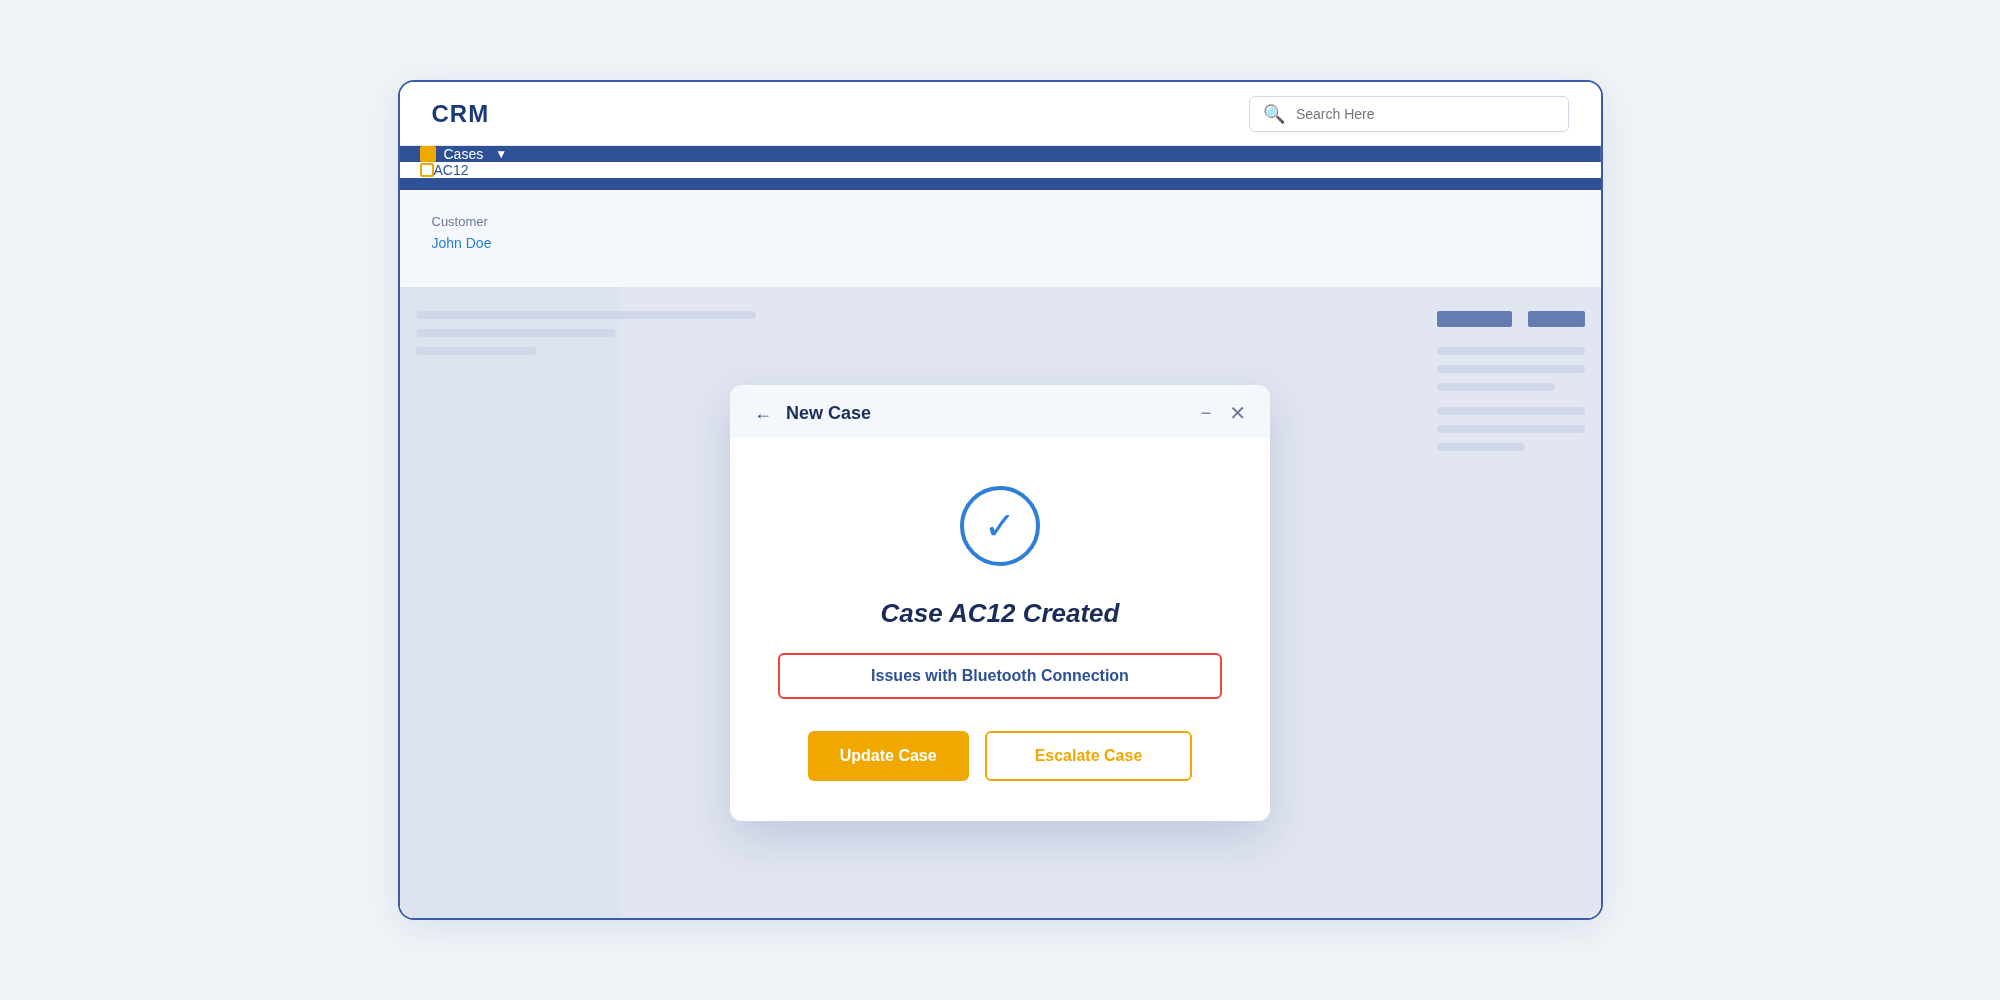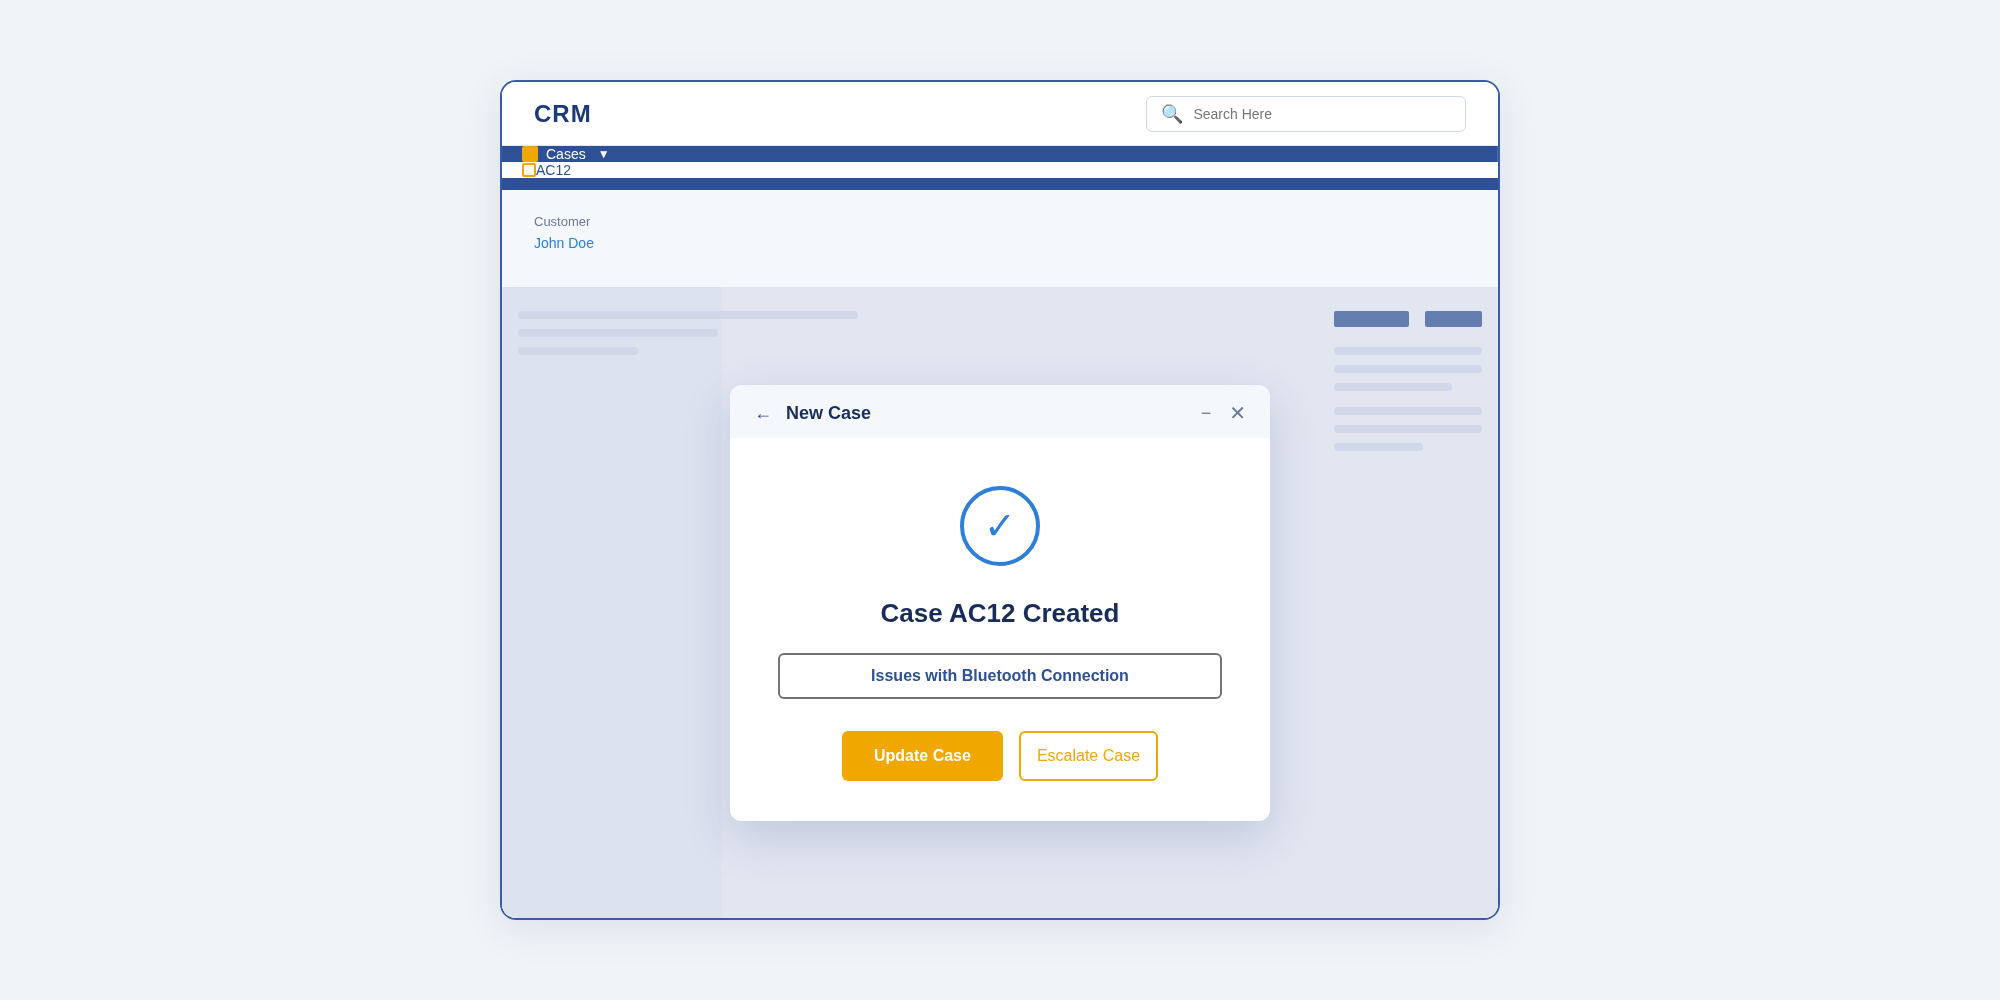--- a/index.html
+++ b/index.html
@@ -9,21 +9,21 @@
       font-family: -apple-system, BlinkMacSystemFont, 'Segoe UI', sans-serif;
       display: flex;
       align-items: center;
       justify-content: center;
       width: 2000px;
       height: 1000px;
       overflow: hidden;
     }
 
     .app-window {
-      width: 1000px;
+      width: 1205px;
       height: 840px;
       background: #f4f7fb;
       border: 2px solid #3a5ca8;
       border-radius: 16px;
       overflow: hidden;
       display: flex;
       flex-direction: column;
       box-shadow: 0 8px 40px rgba(30,60,120,0.10);
     }
 
@@ -294,24 +294,25 @@
       color: #2d7fd9;
       font-size: 38px;
       line-height: 1;
     }
 
     .case-created-title {
       font-size: 26px;
       font-weight: 700;
       color: #1a2d5a;
       text-align: center;
+      font-style: italic;
     }
 
     .case-issue-badge {
-      border: 2px solid #737373;
+      border: 2px solid #ef4444;
       border-radius: 6px;
       padding: 12px 32px;
       font-size: 16px;
       font-weight: 700;
       color: #2d5096;
       text-align: center;
       background: #fff;
       width: 100%;
     }
 
@@ -331,23 +332,23 @@
       font-size: 16px;
       font-weight: 700;
       cursor: pointer;
     }
 
     .btn-escalate {
       background: #fff;
       color: #f0a800;
       border: 2px solid #f0a800;
       border-radius: 6px;
-      padding: 14px 16px;
+      padding: 14px 48px;
       font-size: 16px;
-      font-weight: 400;
+      font-weight: 700;
       cursor: pointer;
     }
   </style>
 </head>
 <body>
 
 <div class="app-window">
 
   <div class="header">
     <span class="logo">CRM</span>

